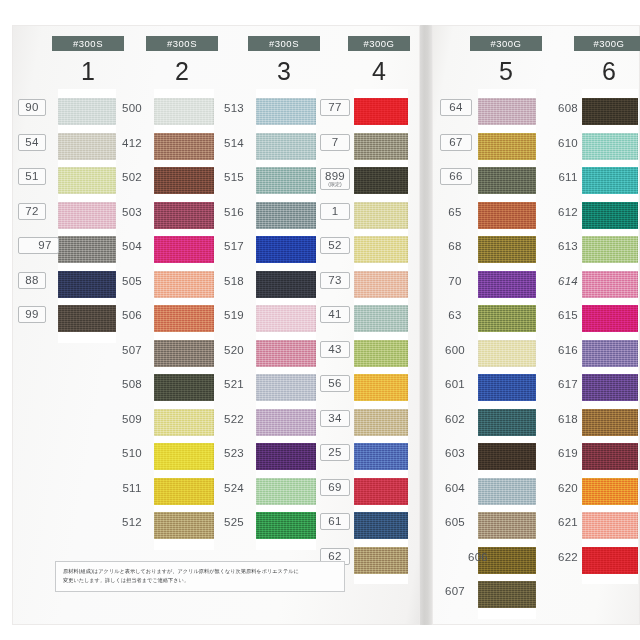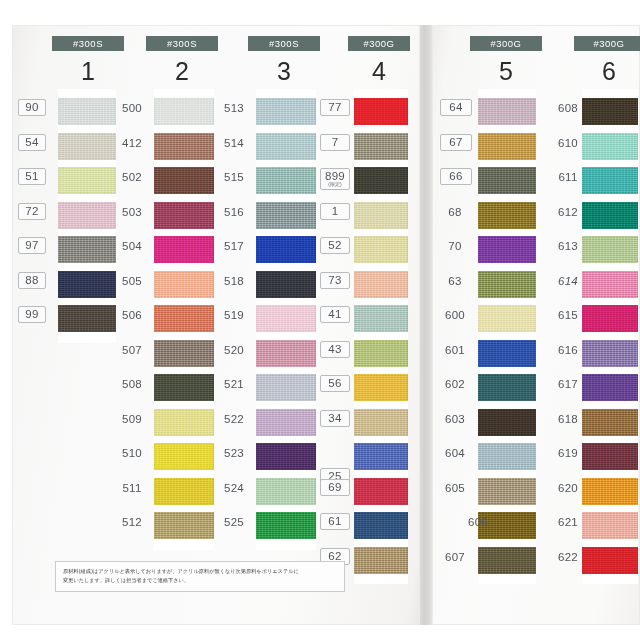--- a/index.html
+++ b/index.html
@@ -109,21 +109,21 @@
           <div class="row">
             <div class="sw" style="width: 58px; background: rgb(224, 183, 197);">
               <div class="texture"></div>
             </div>
             <div class="code boxed" style="left: -40px; width: 26px;">72</div>
           </div>
           <div class="row">
             <div class="sw" style="width: 58px; background: rgb(123, 122, 118);">
               <div class="texture"></div>
             </div>
-            <div class="code boxed" style="left: -40px; width: 26px;">97</div>
+            <div class="code boxed" style="left: -40px; width: 26px; padding-left: 13px;">97</div>
           </div>
           <div class="row">
             <div class="sw" style="width: 58px; background: rgb(44, 51, 80);">
               <div class="texture"></div>
             </div>
             <div class="code boxed" style="left: -40px; width: 26px;">88</div>
           </div>
           <div class="row">
             <div class="sw" style="width: 58px; background: rgb(74, 66, 58);">
               <div class="texture"></div>
@@ -361,21 +361,21 @@
           <div class="row">
             <div class="sw" style="width: 54px; background: rgb(196, 180, 138);">
               <div class="texture"></div>
             </div>
             <div class="code boxed" style="left: -34px; width: 28px;">34</div>
           </div>
           <div class="row">
             <div class="sw" style="width: 54px; background: rgb(74, 98, 173);">
               <div class="texture"></div>
             </div>
-            <div class="code boxed" style="left: -34px; width: 28px; margin-top: 24px;">25</div>
+            <div class="code boxed" style="left: -34px; width: 28px;">25</div>
           </div>
           <div class="row">
             <div class="sw" style="width: 54px; background: rgb(194, 48, 66);">
               <div class="texture"></div>
             </div>
             <div class="code boxed" style="left: -34px; width: 28px;">69</div>
           </div>
           <div class="row">
             <div class="sw" style="width: 54px; background: rgb(47, 74, 107);">
               <div class="texture"></div>
@@ -406,20 +406,26 @@
             </div>
             <div class="code boxed" style="left: -38px; width: 30px;">67</div>
           </div>
           <div class="row">
             <div class="sw" style="width: 58px; background: rgb(92, 97, 80);">
               <div class="texture"></div>
             </div>
             <div class="code boxed" style="left: -38px; width: 30px;">66</div>
           </div>
           <div class="row">
+            <div class="sw" style="width: 58px; background: rgb(176, 92, 60);">
+              <div class="texture"></div>
+            </div>
+            <div class="code" style="left: -38px; width: 30px;">65</div>
+          </div>
+          <div class="row">
             <div class="sw" style="width: 58px; background: rgb(124, 107, 46);">
               <div class="texture"></div>
             </div>
             <div class="code" style="left: -38px; width: 30px;">68</div>
           </div>
           <div class="row">
             <div class="sw" style="width: 58px; background: rgb(107, 58, 142);">
               <div class="texture"></div>
             </div>
             <div class="code" style="left: -38px; width: 30px;">70</div>

